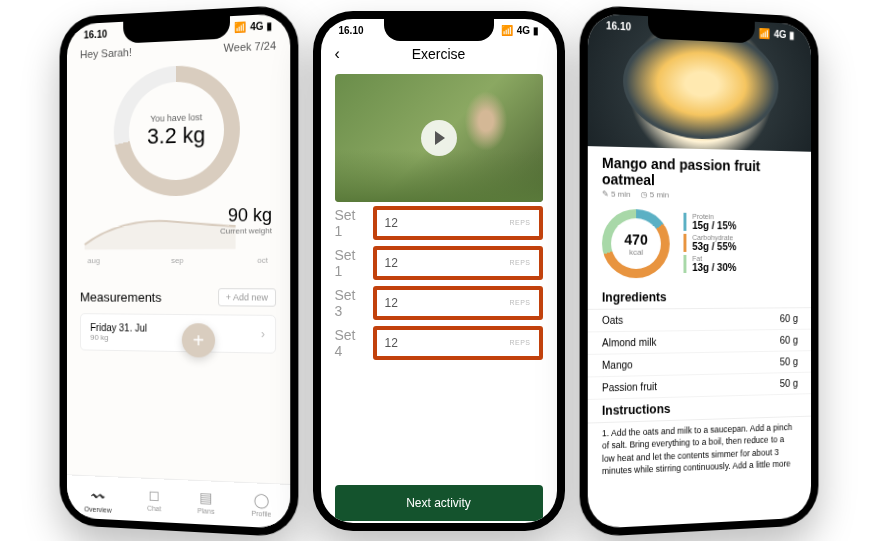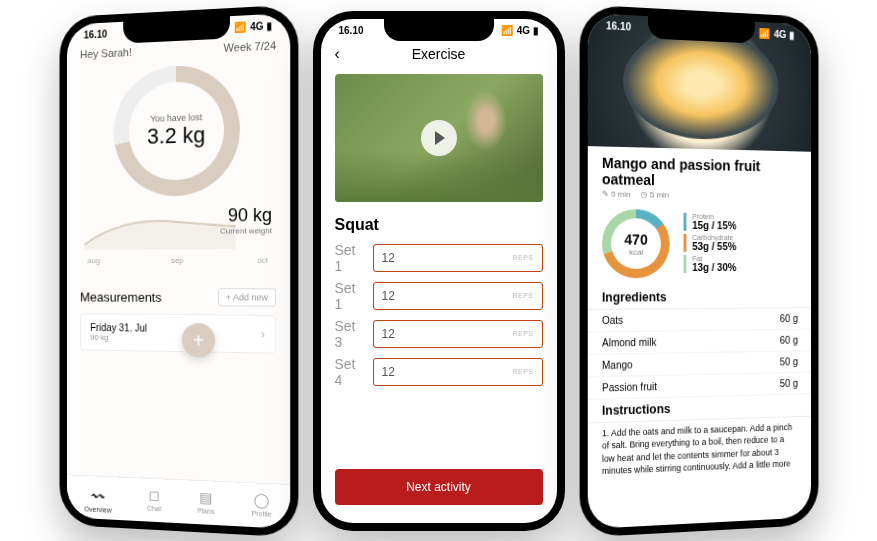--- a/index.html
+++ b/index.html
@@ -43,24 +43,24 @@
 .ex-hdr .back{position:absolute;left:0;font-size:16px}
 .ex-hdr .t{font-size:14px;font-weight:400}
 .video{height:128px;background:linear-gradient(135deg,#6a8d4a 0%,#8ba862 50%,#4a6130 100%);border-radius:4px;margin:4px 0;display:flex;align-items:center;justify-content:center;position:relative;overflow:hidden}
 .video::before{content:"";position:absolute;bottom:0;left:0;right:0;height:40%;background:linear-gradient(0deg,#5a7a3a,transparent)}
 .video::after{content:"";position:absolute;top:10%;right:15%;width:50px;height:70px;background:radial-gradient(ellipse,#d4b896 20%,transparent 60%)}
 .play{width:36px;height:36px;border-radius:50%;background:rgba(255,255,255,.85);display:flex;align-items:center;justify-content:center;z-index:2}
 .play::after{content:"";border-left:10px solid #555;border-top:7px solid transparent;border-bottom:7px solid transparent;margin-left:3px}
 .ex-name{font-size:16px;font-weight:600;margin:10px 0 8px}
 .set-row{display:flex;align-items:center;gap:8px;margin-bottom:6px}
 .set-lbl{font-size:14px;color:#999;width:30px}
-.set-inp{flex:1;border:1px solid #c2410c;border-radius:3px;padding:6px 8px;display:flex;justify-content:space-between;align-items:center;background:#fff}
+.set-inp{flex:1;border:4px solid #c2410c;border-radius:3px;padding:6px 8px;display:flex;justify-content:space-between;align-items:center;background:#fff}
 .set-inp .n{font-size:12px;color:#555}
 .set-inp .u{font-size:7px;color:#bbb;letter-spacing:.5px}
-.next-btn{background:#b91c1c;color:#fff;text-align:center;padding:11px;border-radius:4px;font-size:12px;font-weight:500;margin:0 14px 18px}
+.next-btn{background:#14532d;color:#fff;text-align:center;padding:11px;border-radius:4px;font-size:12px;font-weight:500;margin:0 14px 2px}
 
 .screen3{background:#fff}
 .food-img{height:130px;background:radial-gradient(circle at 50% 55%,#f4c66b 0%,#f0b848 25%,#fff3d6 38%,#2a3438 55%,#1a2226 100%);position:relative}
 .food-img::before{content:"";position:absolute;left:50%;top:50%;transform:translate(-50%,-50%);width:160px;height:110px;border-radius:50%;background:radial-gradient(ellipse,#ffe9b0 15%,#f5c560 40%,#3d4a4f 68%)}
 .recipe-t{font-size:14px;font-weight:700;padding:8px 14px 2px}
 .recipe-meta{display:flex;gap:10px;font-size:8px;color:#888;padding:0 14px 6px}
 .macros{display:flex;gap:14px;padding:4px 14px 8px;align-items:center}
 .cal-ring{width:68px;height:68px;border-radius:50%;background:conic-gradient(#5bb0c4 0 15%,#e8943f 15% 70%,#a8d8a8 70% 100%);display:flex;align-items:center;justify-content:center;position:relative;flex-shrink:0}
 .cal-ring::before{content:"";position:absolute;width:50px;height:50px;background:#fff;border-radius:50%}
 .cal-inner{position:relative;z-index:1;text-align:center}
@@ -151,21 +151,20 @@
         </span>
     </div>
     <div class="content" style="display:flex;flex-direction:column">
       <div class="ex-hdr">
         <span class="back">‹</span>
         <span class="t">Exercise</span>
       </div>
       <div class="video">
         <div class="play"></div>
       </div>
-      <div class="ex-name">Squat</div>
       <div id="sets">
           <div class="set-row">
             <span class="set-lbl">Set 1</span>
             <div class="set-inp">
               <span class="n">12</span>
               <span class="u">REPS</span>
             </div>
           </div>
           <div class="set-row">
             <span class="set-lbl">Set 1</span>

